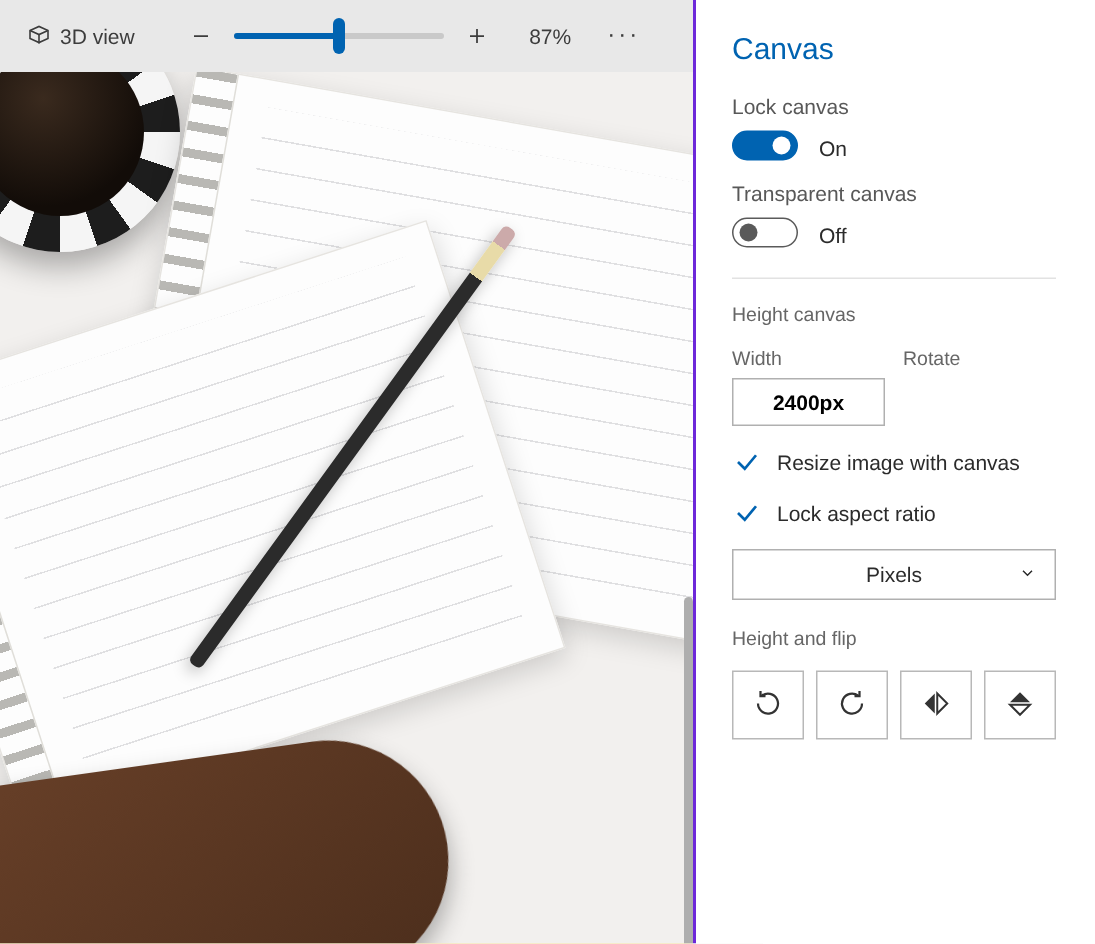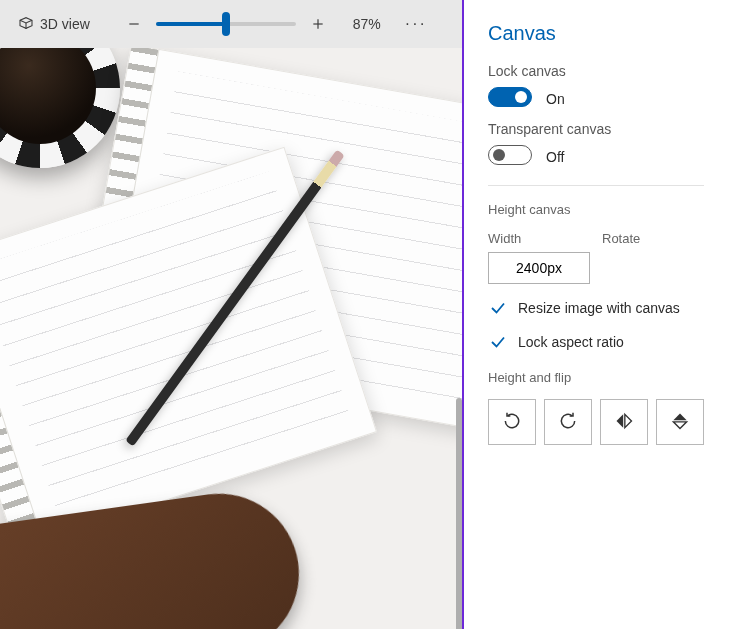--- a/index.html
+++ b/index.html
@@ -54,21 +54,21 @@
   .toggle .knob { position: absolute; top: 3px; width: 12px; height: 12px; border-radius: 50%; }
   .toggle.on { background: #0063b1; border: 1px solid #0063b1; }
   .toggle.on .knob { right: 4px; background: #fff; }
   .toggle.off { background: #fff; border: 1px solid #5a5a5a; }
   .toggle.off .knob { left: 4px; background: #5a5a5a; }
   .state { font-size: 14px; }
   hr.sep { border: none; border-top: 1px solid #e2e2e2; margin: 6px 0 2px; }
   .sublbl { font-size: 13px; color: #666; }
   .grid2 { display: flex; gap: 12px; }
   .fieldcol { flex: 1; display: flex; flex-direction: column; gap: 6px; }
-  .txtin { width: 100%; height: 32px; border: 1px solid #b0b0b0; text-align: center; font-size: 14px; }
+  .txtin { width: 100%; height: 32px; border: 1px solid #b0b0b0; text-align: center; font-size: 14px; font-weight: bold; }
   .check-row { display: flex; align-items: center; gap: 10px; font-size: 14px; }
   .chk { width: 20px; height: 20px; border: 0; background: transparent; display: inline-flex; align-items: center; justify-content: center; color: #0063b1; }
   .chk svg { width: 18px; height: 18px; }
   .unit-select { position: relative; width: 100%; height: 34px; border: 1px solid #b0b0b0; display: flex; align-items: center; justify-content: center; font-size: 14px; cursor: pointer; }
   .unit-select .caret { position: absolute; right: 12px; top: 50%; transform: translateY(-50%); }
   .btnrow { display: flex; gap: 8px; }
   .iconbtn { width: 48px; height: 46px; border: 1px solid #b8b8b8; background: #fff; display: inline-flex; align-items: center; justify-content: center; cursor: pointer; color:#333; }
   .iconbtn svg { width: 20px; height: 20px; }
 </style>
 </head>
@@ -181,20 +181,28 @@
 
     <div class="check-row">
       <span class="chk">
         <svg viewBox="0 0 24 24" fill="none" stroke="currentColor" stroke-width="2.4">
             <polyline points="4 12 10 18 20 6"></polyline>
           </svg>
       </span>
       <span>Lock aspect ratio</span>
     </div>
 
+    <div class="unit-select">
+      <span>Pixels</span>
+      <span class="caret">
+        <svg width="12" height="12" viewBox="0 0 24 24" fill="none" stroke="currentColor" stroke-width="2">
+            <polyline points="6 9 12 15 18 9"></polyline>
+          </svg>
+      </span>
+    </div>
 
     <div class="sublbl" style="margin-top:4px">Height and flip</div>
 
     <div class="btnrow">
       <button class="iconbtn">
         <span>
           <svg viewBox="0 0 24 24" fill="none" stroke="currentColor" stroke-width="1.8">
               <path d="M4 12a8 8 0 1 0 3-6.2"></path>
               <polyline points="6 2 6 6 10 6"></polyline>
             </svg>

